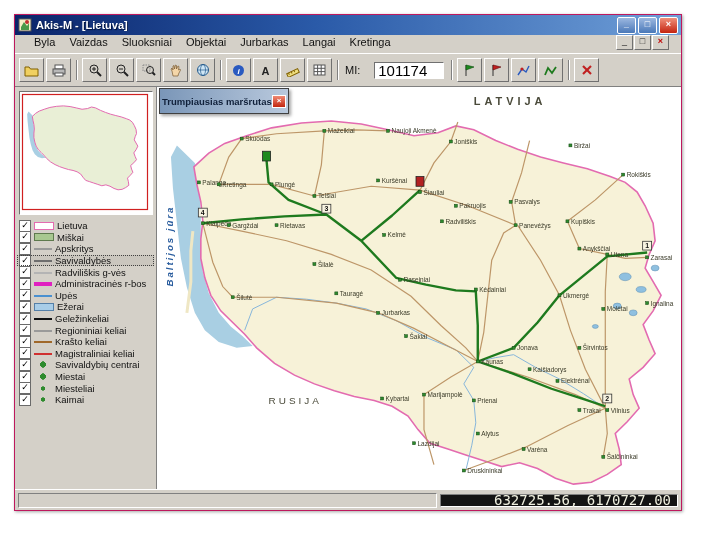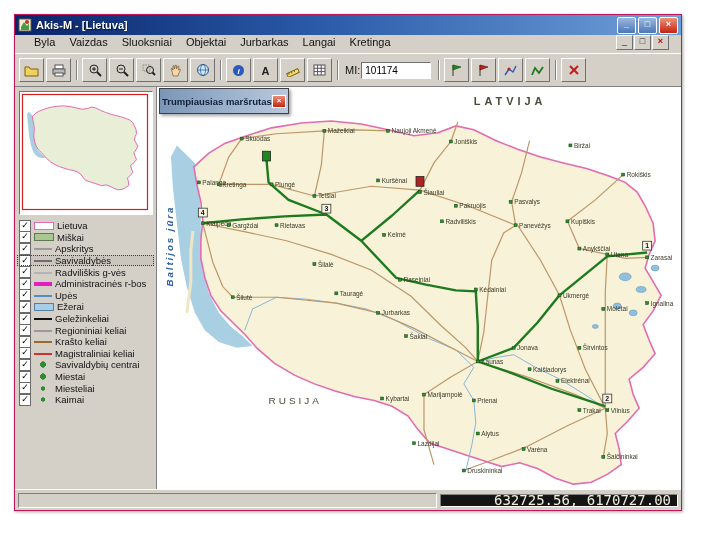--- a/index.html
+++ b/index.html
@@ -14,22 +14,22 @@
   
   .menubar{height:18px;flex:none;display:flex;font-size:11px;padding:0 12px;background:#d4d0c8;border-bottom:1px solid #ffffff;box-shadow:0 1px 0 #a0a0a0;}
   .menu-item{padding:1px 7px;color:#111;}
   .mdi-controls{margin-left:auto;display:flex;gap:1px;}
   .mdi-btn{width:15px;height:13px;background:#d4d0c8;border:1px solid;border-color:#fff #707070 #707070 #fff;font-size:9px;line-height:11px;text-align:center;color:#222;}
   .mdi-btn.close{color:#c00000;font-weight:bold;}
   
   .toolbar{height:28px;flex:none;display:flex;align-items:center;gap:2px;padding:2px 4px;background:#d4d0c8;border-bottom:1px solid #808080;}
   .tool-btn{width:23px;height:22px;flex:none;background:#d4d0c8;border:1px solid;border-color:#ffffff #707070 #707070 #ffffff;display:flex;align-items:center;justify-content:center;}
   .tool-sep{width:1px;height:20px;background:#808080;box-shadow:1px 0 0 #fff;margin:0 3px;flex:none;}
-  .mi-box{display:flex;align-items:center;gap:1px;font-size:11px;color:#111;margin:0 2px;}
-  .mi-input{width:62px;height:15px;background:#fff;border:1px solid;border-color:#707070 #fff #fff #707070;font-size:10px;font-family:"Liberation Sans",sans-serif;padding:0 3px;}
+  .mi-box{display:flex;align-items:center;gap:14px;font-size:11px;color:#111;margin:0 2px;}
+  .mi-input{width:62px;height:15px;background:#fff;border:1px solid;border-color:#707070 #fff #fff #707070;font-size:15px;font-family:"Liberation Sans",sans-serif;padding:0 3px;}
   
   .content{flex:1;display:flex;min-height:0;}
   .left-panel{width:142px;flex:none;background:#d4d0c8;border-right:1px solid #808080;display:flex;flex-direction:column;padding:4px 2px 2px;box-sizing:border-box;}
   .overview{width:132px;height:122px;flex:none;margin:0 auto 5px;background:#fff;border:1px solid;border-color:#707070 #fff #fff #707070;}
   .layers{flex:1;overflow:hidden;font-size:9.5px;color:#111;}
   .layer-row{display:flex;align-items:center;height:11.6px;padding:0 1px 0 2px;white-space:nowrap;}
   .layer-row.selected{background:#cac6be;outline:1px dotted #404040;outline-offset:-1px;}
   .checkbox{width:10px;height:10px;flex:none;background:#fff;border:1px solid #6a6a6a;font-size:9px;line-height:9px;text-align:center;color:#000;margin-right:3px;}
   .sym{width:18px;height:9px;flex:none;margin-right:3px;}
   .rect-pink{height:6px;border:1px solid #e36bb0;background:#fff;}

